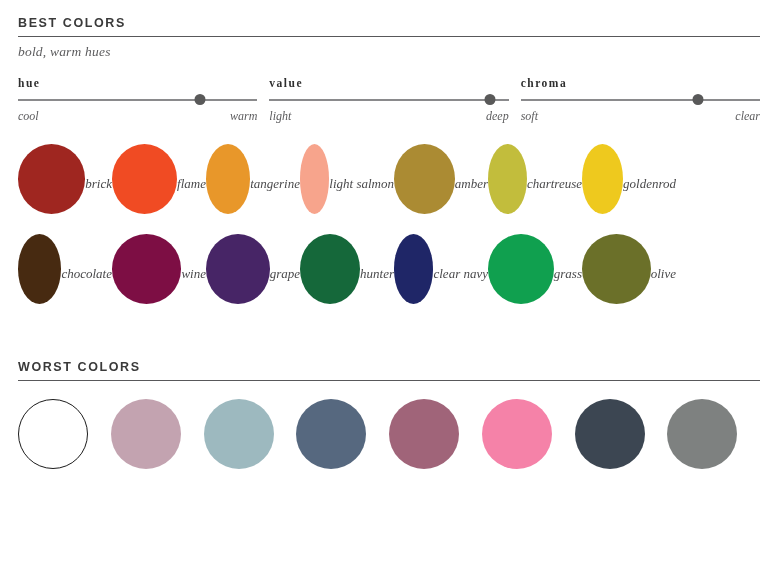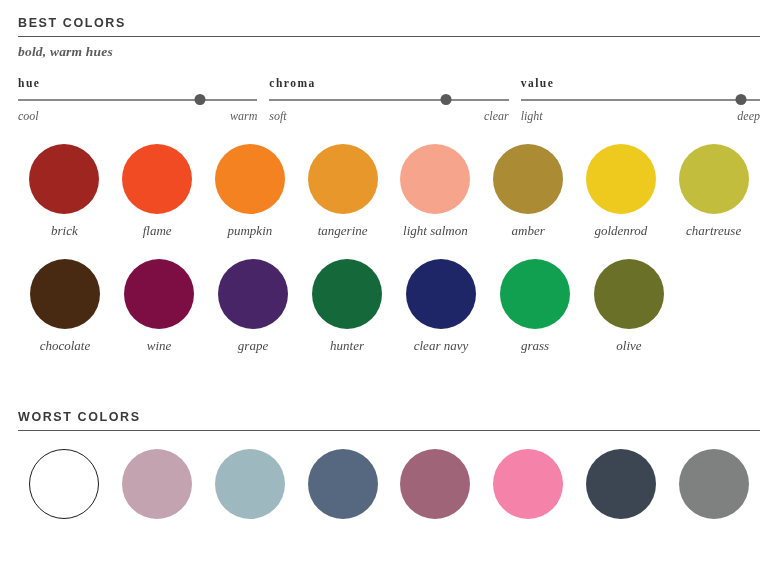--- a/index.html
+++ b/index.html
@@ -36,21 +36,20 @@
     width: 100%;
   }
 
   .section-sub {
     font-family: "Liberation Serif", serif;
     font-style: italic;
     font-size: 13.5px;
     color: #5c5c5e;
     padding-top: 7px;
     letter-spacing: 0.2px;
-    font-weight: bold;
   }
 
   
   .sliders {
     display: flex;
     gap: 0;
     margin-top: 17px;
   }
 
   .slider {
@@ -105,21 +104,21 @@
   
   .swatch-row {
     display: flex;
     justify-content: flex-start;
     margin-top: 20px;
   }
 
   .swatch-cell {
     width: 94px;
     display: flex;
-    flex-direction: column;
+    flex-direction: row;
     align-items: center;
   }
 
   .dot {
     width: 70px;
     height: 70px;
     border-radius: 50%;
   }
 
   .dot.outlined {
@@ -162,77 +161,73 @@
           <div class="track"></div>
           <div class="knob" style="left:76%"></div>
         </div>
         <div class="ends">
           <span>cool</span>
           <span>warm</span>
         </div>
       </div>
 
       <div class="slider">
+        <div class="slider-name">value</div>
+        <div class="track-wrap">
+          <div class="track"></div>
+          <div class="knob" style="left:92%"></div>
+        </div>
+        <div class="ends">
+          <span>light</span>
+          <span>deep</span>
+        </div>
+      </div>
+
+      <div class="slider">
         <div class="slider-name">chroma</div>
         <div class="track-wrap">
           <div class="track"></div>
           <div class="knob" style="left:74%"></div>
         </div>
         <div class="ends">
           <span>soft</span>
           <span>clear</span>
         </div>
       </div>
 
-      <div class="slider">
-        <div class="slider-name">value</div>
-        <div class="track-wrap">
-          <div class="track"></div>
-          <div class="knob" style="left:92%"></div>
-        </div>
-        <div class="ends">
-          <span>light</span>
-          <span>deep</span>
-        </div>
-      </div>
-
     </div>
 
     <div class="swatch-row">
         <div class="swatch-cell">
           <div class="dot" style="background: rgb(159, 38, 32);"></div>
           <div class="swatch-label">brick</div>
         </div>
         <div class="swatch-cell">
           <div class="dot" style="background: rgb(240, 75, 35);"></div>
           <div class="swatch-label">flame</div>
         </div>
         <div class="swatch-cell">
-          <div class="dot" style="background: rgb(245, 130, 32);"></div>
-          <div class="swatch-label">pumpkin</div>
-        </div>
-        <div class="swatch-cell">
           <div class="dot" style="background: rgb(232, 151, 42);"></div>
           <div class="swatch-label">tangerine</div>
         </div>
         <div class="swatch-cell">
           <div class="dot" style="background: rgb(247, 164, 140);"></div>
           <div class="swatch-label">light salmon</div>
         </div>
         <div class="swatch-cell">
           <div class="dot" style="background: rgb(171, 139, 51);"></div>
           <div class="swatch-label">amber</div>
         </div>
         <div class="swatch-cell">
+          <div class="dot" style="background: rgb(194, 189, 60);"></div>
+          <div class="swatch-label">chartreuse</div>
+        </div>
+        <div class="swatch-cell">
           <div class="dot" style="background: rgb(238, 201, 30);"></div>
           <div class="swatch-label">goldenrod</div>
-        </div>
-        <div class="swatch-cell">
-          <div class="dot" style="background: rgb(194, 189, 60);"></div>
-          <div class="swatch-label">chartreuse</div>
         </div>
       </div>
     <div class="swatch-row">
         <div class="swatch-cell">
           <div class="dot" style="background: rgb(71, 42, 17);"></div>
           <div class="swatch-label">chocolate</div>
         </div>
         <div class="swatch-cell">
           <div class="dot" style="background: rgb(125, 14, 68);"></div>
           <div class="swatch-label">wine</div>

